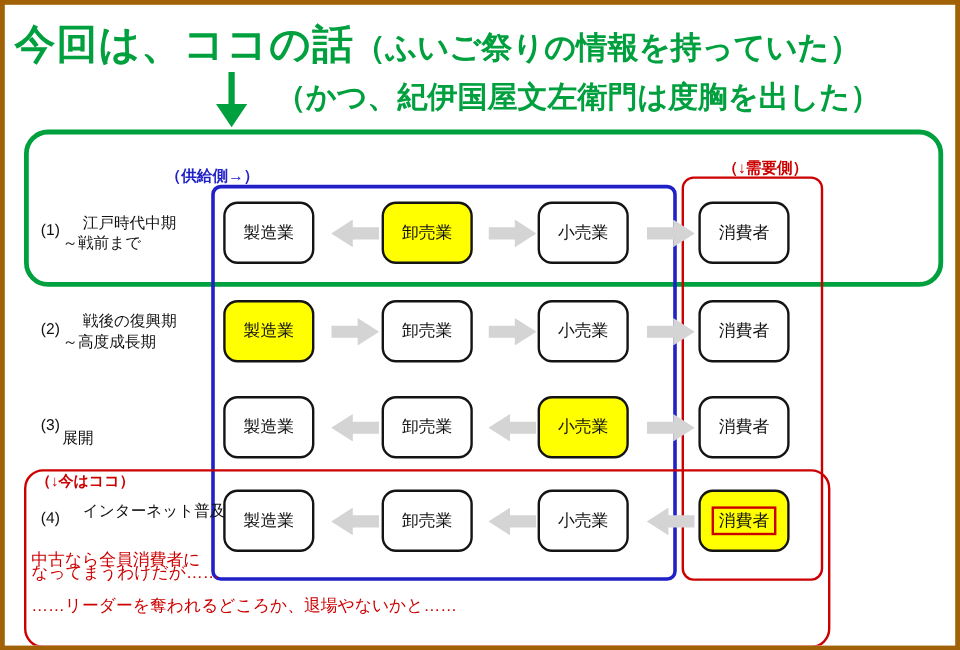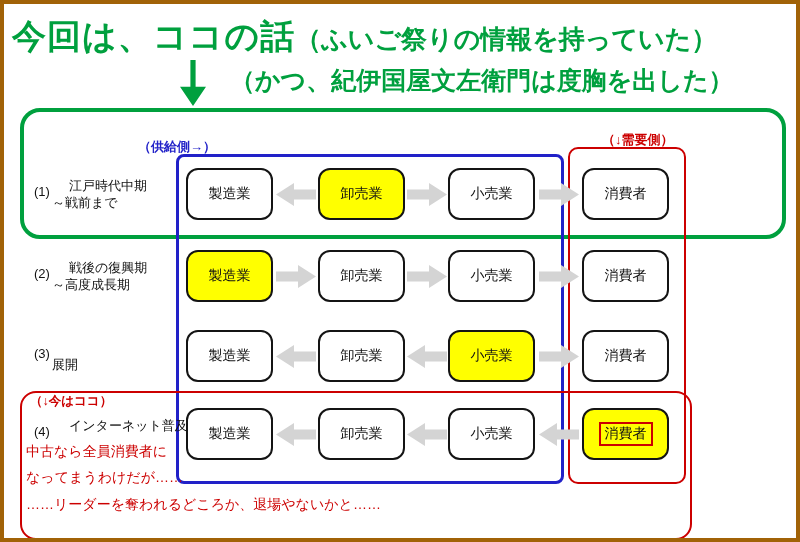--- a/index.html
+++ b/index.html
@@ -25,34 +25,34 @@
   .supply-label { position:absolute; left:92px; top:134px; font-size:13px; font-weight:bold; color:var(--blue);margin-left:42px; }
   .demand-label { position:absolute; left:598px; top:127px; font-size:13px; font-weight:bold; color:var(--red); }
   .now-here { position:absolute; left:26px; top:389px; font-size:12.5px; font-weight:bold; color:var(--red); }
 
   
   .row { position:absolute; left:0; width:800px; height:54px; }
   .rownum { position:absolute; left:30px; top:16px; font-size:13px; }
   .rl1 { position:absolute; left:48px; top:9px; font-size:13px; white-space:nowrap;margin-left:17px; }
   .rl2 { position:absolute; left:48px; top:26px; font-size:13px; white-space:nowrap;text-align:center; }
 
-  .box { position:absolute; top:0; width:87px; height:52px; background:#fff; border:2.5px solid var(--box-border); border-radius:12px;
+  .box { position:absolute; top:0; width:76px; height:52px; background:#fff; border:2.5px solid var(--box-border); border-radius:12px;
     display:flex; align-items:center; justify-content:center; font-size:14px; }
   .box.hl-yes, .box.hl-yes-red { background:var(--yellow); }
   .box.hl-yes-red .box-label { border:2px solid var(--red); padding:1px 4px; }
   .c1{left:182px}.c2{left:314px}.c3{left:444px}.c4{left:578px}
 
   .barrow { position:absolute; top:15px; width:40px; height:23px; background:var(--arrow-gray); }
   .barrow.dir-right { clip-path:polygon(0 28%, 55% 28%, 55% 0, 100% 50%, 55% 100%, 55% 72%, 0 72%); }
   .barrow.dir-left  { clip-path:polygon(100% 28%, 45% 28%, 45% 0, 0 50%, 45% 100%, 45% 72%, 100% 72%); }
   .a1{left:272px}.a2{left:403px}.a3{left:535px}
 
   
   .note { position:absolute; left:22px; font-size:14px; color:var(--red); white-space:nowrap; }
-  .n1{top:439px}.n2{top:465px}.n3{top:492px}
+  .n1{top:454px}.n2{top:465px}.n3{top:492px}
 </style>
 </head>
 <body>
 
 <div class="canvas">
 
   <div class="headline">
     <span class="headline-main">今回は、ココの話</span><span class="headline-paren">（ふいご祭りの情報を持っていた）</span>
   </div>
   <div class="headline2">（かつ、紀伊国屋文左衛門は度胸を出した）</div>

